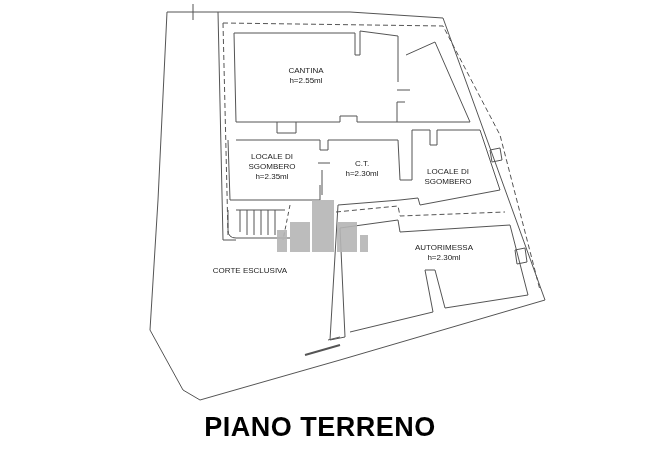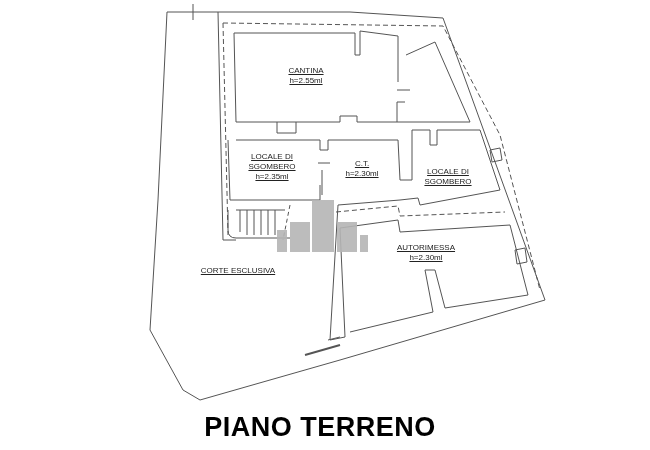--- a/index.html
+++ b/index.html
@@ -1,18 +1,18 @@
 <!DOCTYPE html>
 <html><head>
 <meta charset="utf-8">
 <style>
   html,body{margin:0;padding:0;background:#ffffff;}
   body{width:650px;height:450px;overflow:hidden;position:relative;font-family:"Liberation Sans",sans-serif;}
   svg{position:absolute;left:0;top:0;}
-  .lbl{position:absolute;font-size:8px;color:#222;text-align:center;line-height:10px;white-space:nowrap;transform:translateX(-50%);text-decoration:underline;}
+  .lbl{position:absolute;font-size:8px;color:#222;text-align:center;line-height:10px;white-space:nowrap;transform:translateX(-50%);}
   .title{position:absolute;left:320px;top:412px;transform:translateX(-50%);font-size:27px;font-weight:bold;color:#000;letter-spacing:0.5px;white-space:nowrap;}
 </style>
 </head>
 <body>
 
 <svg width="650" height="450" viewBox="0 0 650 450">
   <g fill="none" stroke="#555" stroke-width="1">
 
     <path d="M167 12 L350 12 L443 18 L545 300 L340 360 L200 400 L183 390 L150 330 L158 200 Z"></path>
     <line x1="193" y1="4" x2="193" y2="20"></line>
@@ -70,22 +70,22 @@
 <div class="lbl" style="left:362px;top:159px;">
   <div>C.T.</div>
   <div>h=2.30ml</div>
 </div>
 
 <div class="lbl" style="left:448px;top:167px;">
   <div>LOCALE DI</div>
   <div>SGOMBERO</div>
 </div>
 
-<div class="lbl" style="left:426px;top:243px;">
+<div class="lbl" style="left:444px;top:243px;">
   <div>AUTORIMESSA</div>
   <div>h=2.30ml</div>
 </div>
 
-<div class="lbl" style="left:238px;top:266px;text-align:right;">
+<div class="lbl" style="left:250px;top:266px;text-align:right;">
   <div>CORTE ESCLUSIVA</div>
 </div>
 
 <div class="title">PIANO TERRENO</div>
 
 </body></html>

